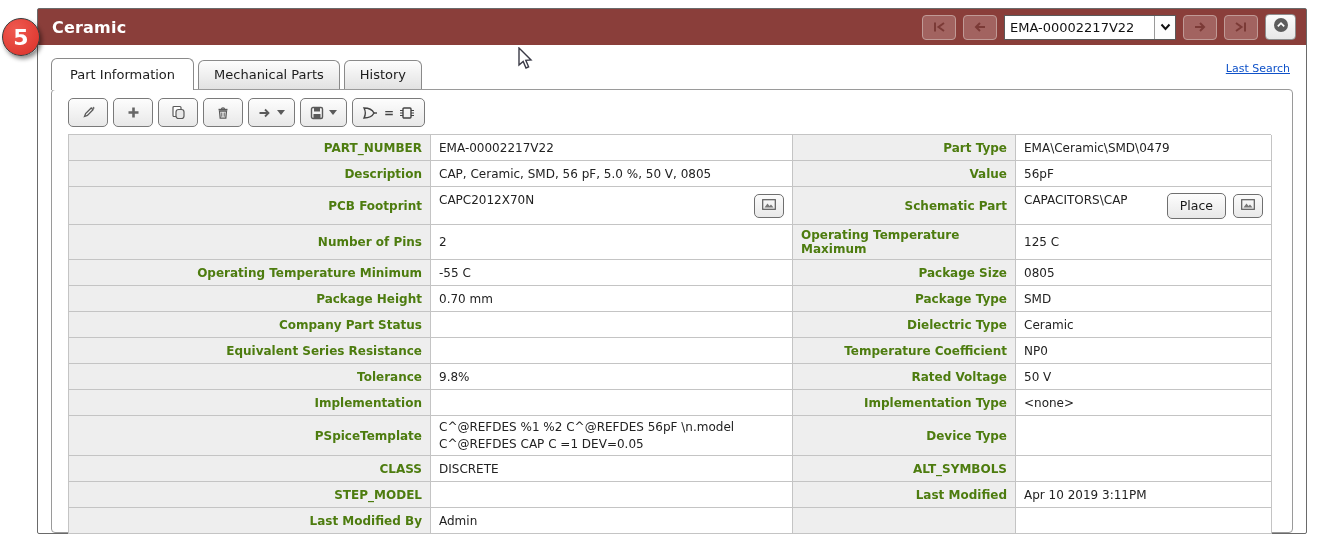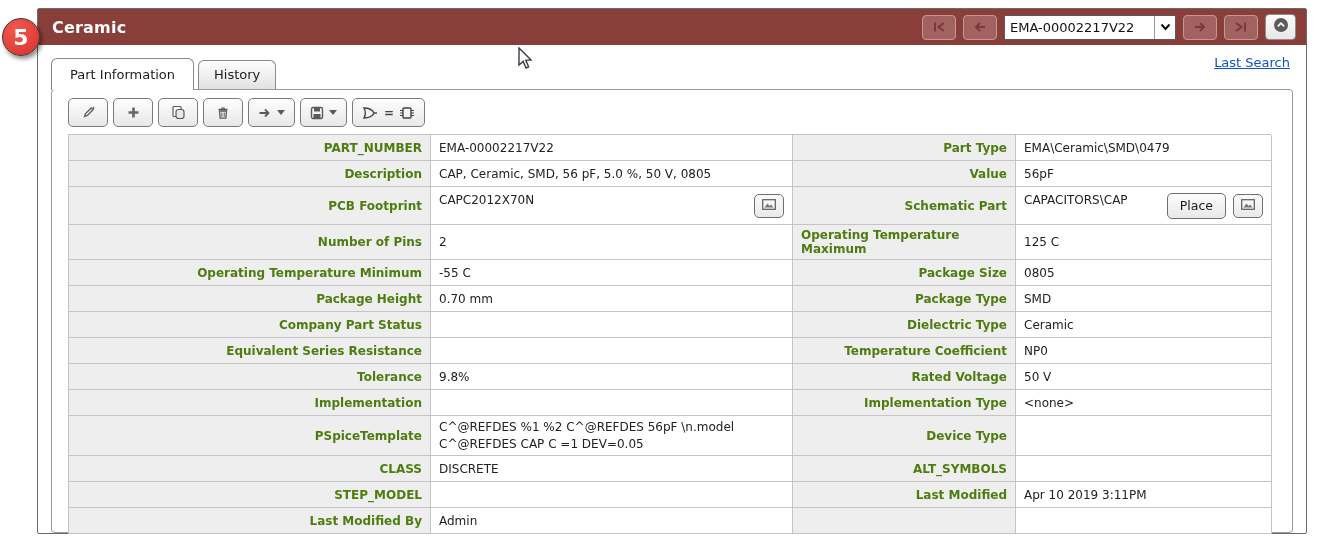--- a/index.html
+++ b/index.html
@@ -18,21 +18,21 @@
              background:#a26360; display:flex; align-items:center; justify-content:center; cursor:default; }
   .nav-btn svg { display:block; }
   .select { display:flex; align-items:stretch; height:25px; width:172px; background:#fff;
             border:1px solid #5a5a5a; cursor:pointer; }
   .select-text { flex:1; font-size:13px; color:#111; display:flex; align-items:center; padding:0 5px; white-space:nowrap; overflow:hidden; }
   .select-arrow { width:21px; border-left:1px solid #9a9a9a; display:flex; align-items:center; justify-content:center; background:#fdfdfd; }
   .collapse-btn { width:31px; height:26px; border:1px solid #8f8f8f; border-radius:4px;
                   background:linear-gradient(#fbfbfb,#e7e7e7); display:flex; align-items:center; justify-content:center; cursor:pointer; }
 
   
-  .last-search { position:absolute; top:46px; right:16px; font-size:13px; color:#0f52c9;
+  .last-search { position:absolute; top:53px; right:16px; font-size:11px; color:#0f52c9;
                  text-decoration:underline; cursor:pointer; }
 
   .tabs { display:flex; align-items:flex-end; gap:4px; margin:13px 13px 0 13px; position:relative; z-index:2; }
   .tab { font-size:13px; color:#1c1c1c; border:1px solid #8a8a8a; border-bottom:none;
          border-radius:6px 6px 0 0; padding:6px 15px 7px 15px;
          background:linear-gradient(#fdfdfd,#e2e2e2); cursor:pointer; }
   .tab.active { background:#ffffff; padding:8px 18px 8px 18px; margin-bottom:-1px; position:relative; z-index:3; }
 
   .panel { position:relative; margin:0 13px; height:444px; border:1px solid #9a9a9a; border-radius:4px; background:#fff; z-index:1; }
 
@@ -125,20 +125,21 @@
               <path d="M4.8 9.3 L8 6.2 L11.2 9.3" stroke="#fff" stroke-width="1.8" fill="none"></path>
             </svg></span>
       </div>
     </div>
   </div>
 
   <a class="last-search">Last Search</a>
 
   <div class="tabs">
     <div class="tab active">Part Information</div>
+    <div class="tab">Mechanical Parts</div>
     <div class="tab">History</div>
   </div>
 
   <div class="panel">
 
     <div class="toolbar">
       <div class="tb-btn">
         <span>
             <svg width="15" height="15" viewBox="0 0 15 15">
               <path d="M3.5 11.5 L4.6 8.6 L10.2 3 L12 4.8 L6.4 10.4 Z" fill="none" stroke="#5a5a5a" stroke-width="1.3"></path>

